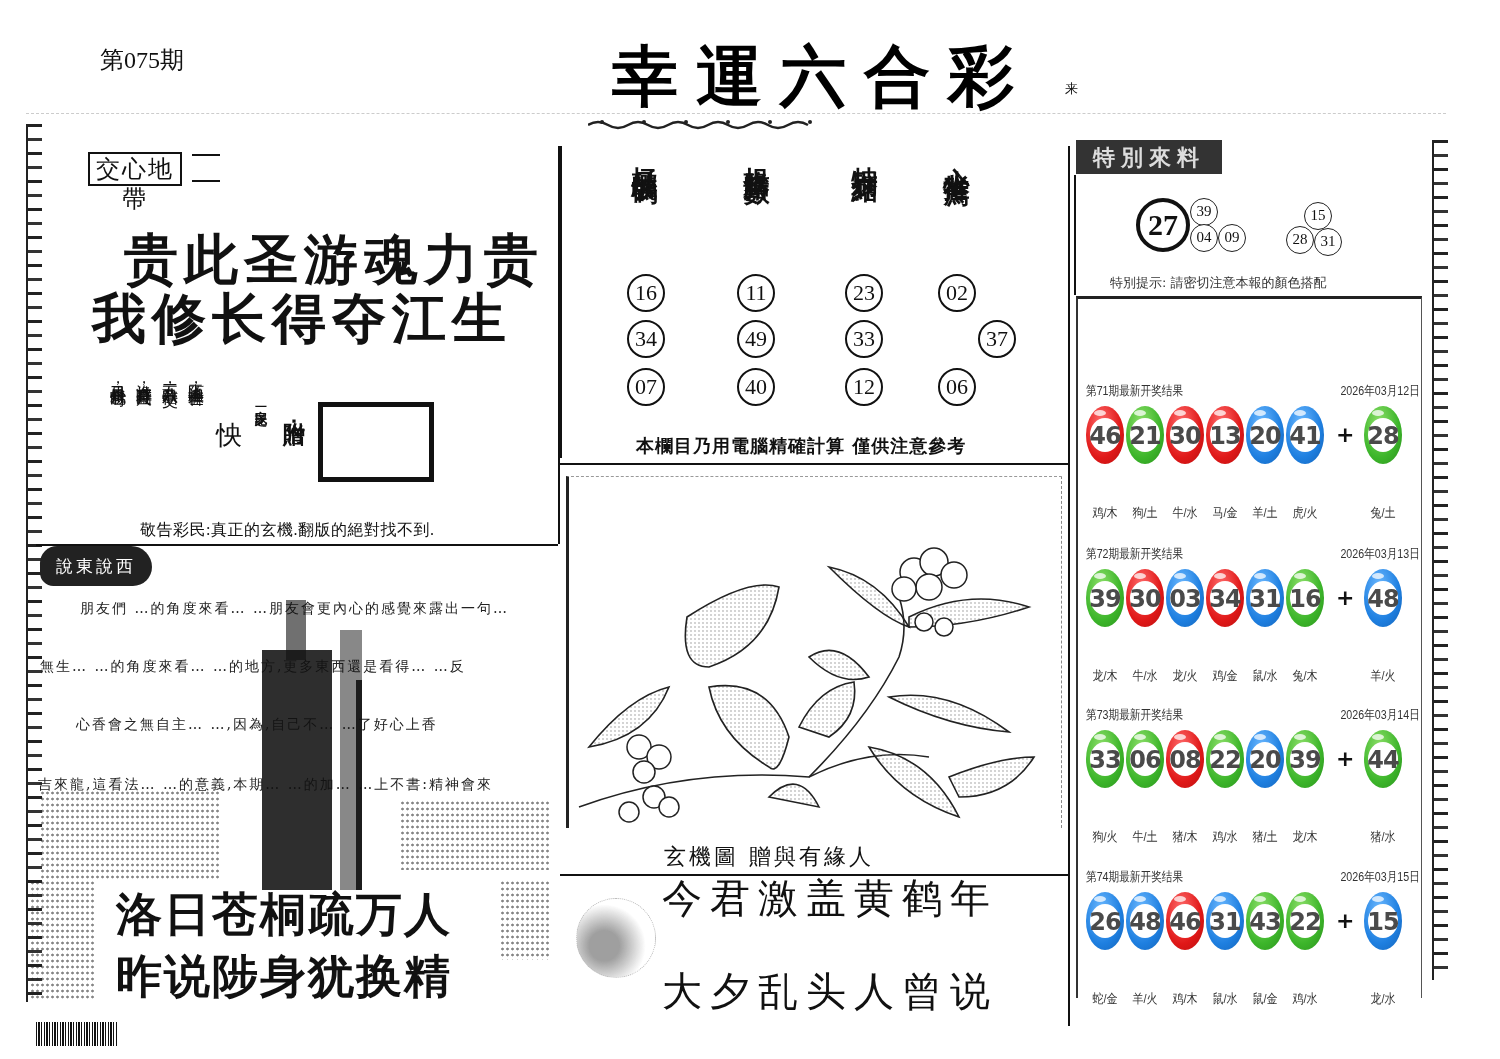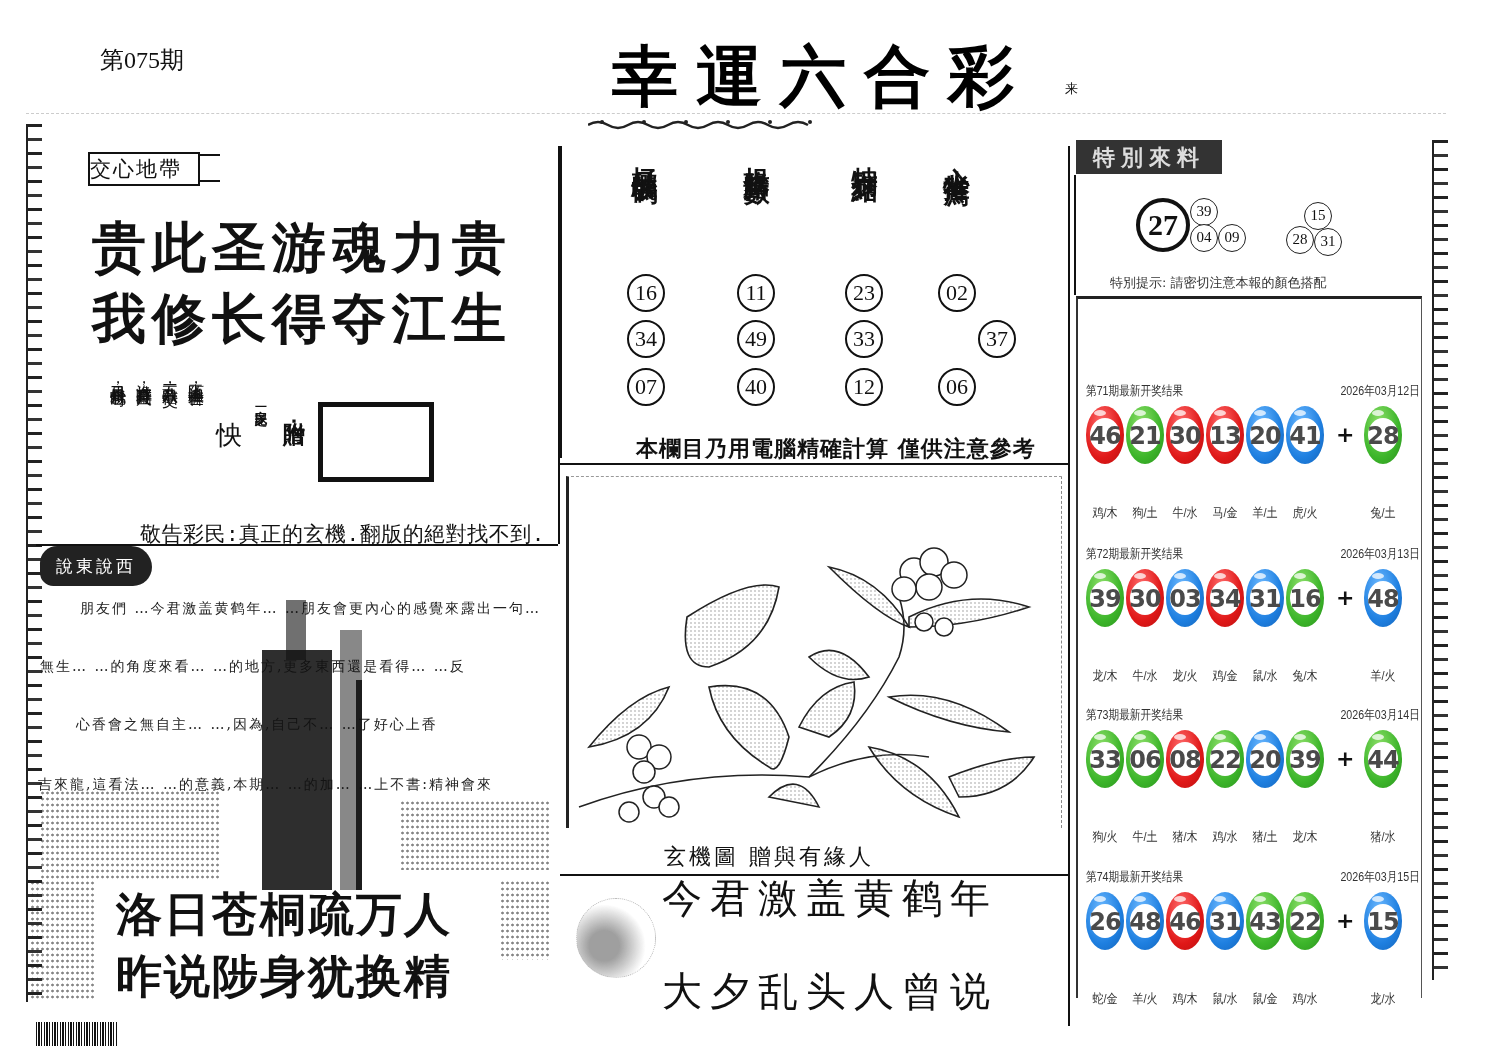--- a/index.html
+++ b/index.html
@@ -22,51 +22,51 @@
   .vine-left { left: 26px; top: 124px; height: 878px; }
   .vine-right { left: 1432px; top: 140px; height: 840px; }
   .top-dotted { left: 26px; top: 113px; width: 1420px; height: 2px; border-top: 1px dashed #ccc; }
 
   
   .line-h { height: 2px; background: #111; }
   .line-v { width: 2px; background: #111; }
 
   
   .ribbon { left: 60px; top: 146px; width: 160px; height: 42px; }
-  .ribbon-box { position: absolute; left: 28px; top: 6px; width: 112px; height: 34px; border: 2px solid #111; background: #fff; font-size: 21px; line-height: 30px; letter-spacing: 2px; }
+  .ribbon-box { position: absolute; left: 28px; top: 6px; width: 94px; height: 34px; border: 2px solid #111; background: #fff; font-size: 24px; text-align: center; line-height: 30px; letter-spacing: 2px; }
   .ribbon-tail-r { position: absolute; right: 0; top: 8px; width: 28px; height: 28px; border-top: 2px solid #111; border-bottom: 2px solid #111; }
 
   .poem-big { left: 92px; width: 420px; font-family: "DejaVu Serif", serif; font-weight: bold; font-size: 54px; letter-spacing: 6px; white-space: nowrap; line-height: 64px; }
-  .poem-big.l1 { top: 215px; }
+  .poem-big.l1 { top: 227px; margin-left: 32px; }
   .poem-big.l2 { top: 286px; }
 
   .vcol { writing-mode: vertical-rl; font-family: "DejaVu Sans", sans-serif; font-size: 16px; line-height: 20px; letter-spacing: 1px; }
   .vcol-group { left: 108px; top: 372px; height: 150px; display: flex; flex-direction: row-reverse; gap: 6px; }
   .vcol-char { left: 216px; top: 418px; font-size: 26px; font-family: "DejaVu Sans", sans-serif; }
   .vcol-small { left: 252px; top: 400px; font-size: 12px; writing-mode: vertical-rl; font-weight: bold; letter-spacing: 1px; }
   .vcol-attach { left: 280px; top: 404px; font-size: 22px; font-weight: bold; writing-mode: vertical-rl; letter-spacing: 2px; }
   .attach-box { left: 318px; top: 402px; width: 116px; height: 80px; border: 5px solid #111; }
-  .warning { left: 140px; top: 520px; font-family: Liberation Mono, monospace; font-size: 21px; letter-spacing: 0.5px; }
+  .warning { left: 140px; top: 520px; font-family: Liberation Serif, serif; font-size: 16px; letter-spacing: 0.5px; }
 
   
   .say-tag { left: 40px; top: 546px; width: 112px; height: 40px; background: #222; border-radius: 18px 22px 20px 14px; color: #fff; font-size: 17px; text-align: center; line-height: 40px; letter-spacing: 3px; }
   .scan-row { font-family: "DejaVu Serif", serif; font-size: 14px; color: #222; white-space: nowrap; letter-spacing: 2px; }
   .scan-block { background: #111; opacity: 0.88; }
   .noise { background-image: radial-gradient(#222 1px, transparent 1.4px); background-size: 5px 6px; opacity: 0.55; }
 
   .poem-bottom { left: 116px; width: 380px; font-family: "DejaVu Sans", sans-serif; font-weight: bold; font-size: 46px; letter-spacing: 2px; white-space: nowrap; }
   .poem-bottom.l1 { top: 884px; }
   .poem-bottom.l2 { top: 946px; }
 
   .barcode { left: 36px; top: 1022px; width: 82px; height: 24px; background: repeating-linear-gradient(90deg, #111 0 1px, #fff 1px 2px, #111 2px 4px, #fff 4px 5px, #111 5px 6px, #fff 6px 8px); }
 
   
   .col-head { writing-mode: vertical-rl; font-weight: bold; font-size: 26px; letter-spacing: 4px; line-height: 30px; }
   .num-circle { width: 38px; height: 38px; border: 2px solid #111; border-radius: 50%; text-align: center; line-height: 34px; font-family: "Liberation Serif", serif; font-size: 22px; background: #fff; }
-  .center-note { left: 636px; top: 434px; font-family: "DejaVu Sans", sans-serif; font-weight: bold; font-size: 22px; letter-spacing: 1px; white-space: nowrap; }
+  .center-note { left: 636px; top: 434px; font-family: "DejaVu Sans", sans-serif; font-weight: bold; font-size: 18px; letter-spacing: 1px; white-space: nowrap; }
 
   
   .illus { left: 566px; top: 476px; width: 496px; height: 352px; border-left: 3px solid #222; border-right: 1px dashed #888; border-top: 1px dashed #999; }
   .illus-caption { left: 664px; top: 842px; font-size: 22px; letter-spacing: 3px; white-space: nowrap; }
 
   
   .yinyang { left: 576px; top: 898px; width: 80px; height: 80px; border-radius: 50%; border: 1px dotted #999; background: radial-gradient(circle at 35% 60%, #777 0 22%, transparent 60%); opacity: 0.7; }
   .poem-center { left: 662px; width: 400px; font-family: "DejaVu Sans", sans-serif; font-size: 40px; letter-spacing: 8px; white-space: nowrap; }
   .poem-center.l1 { top: 871px; }
   .poem-center.l2 { top: 964px; }
@@ -138,21 +138,21 @@
   <div class="vcol">洛娃高畔丹金尺，</div>
   <div class="vcol">小尺弓蛾丹色时，</div>
 </div>
 <div class="abs vcol-char">怏</div>
 <div class="abs vcol-small">一字以記之</div>
 <div class="abs vcol-attach">附贈：</div>
 <div class="abs attach-box"></div>
 <div class="abs warning">敬告彩民:真正的玄機.翻版的絕對找不到.</div>
 
 <div class="abs say-tag">說東說西</div>
-<div class="abs scan-row" style="left:80px;top:600px;">朋友們   …今君激盖黄鹤年…   …朋友會更內心的感覺來露出一句…</div>
+<div class="abs scan-row" style="left:80px;top:600px;">朋友們   …的角度來看…   …朋友會更內心的感覺來露出一句…</div>
 <div class="abs scan-row" style="left:40px;top:658px;">無生…   …的角度來看…   …的地方,更多東西還是看得…   …反</div>
 <div class="abs scan-row" style="left:76px;top:716px;">心香會之無自主…   …,因為,自己不…   …了好心上香</div>
 <div class="abs scan-row" style="left:38px;top:776px;">吉來龍,這看法…   …的意義,本期…   …的加…   …上不書:精神會來</div>
 <div class="abs scan-block" style="left:262px;top:650px;width:70px;height:240px;"></div>
 <div class="abs scan-block" style="left:286px;top:600px;width:20px;height:60px;opacity:0.6;"></div>
 <div class="abs scan-block" style="left:340px;top:630px;width:22px;height:260px;opacity:0.5;"></div>
 <div class="abs scan-block" style="left:356px;top:680px;width:6px;height:210px;opacity:0.9;"></div>
 <div class="abs noise" style="left:40px;top:790px;width:180px;height:90px;"></div>
 <div class="abs noise" style="left:400px;top:800px;width:150px;height:70px;"></div>
 <div class="abs noise" style="left:30px;top:880px;width:66px;height:120px;"></div>

